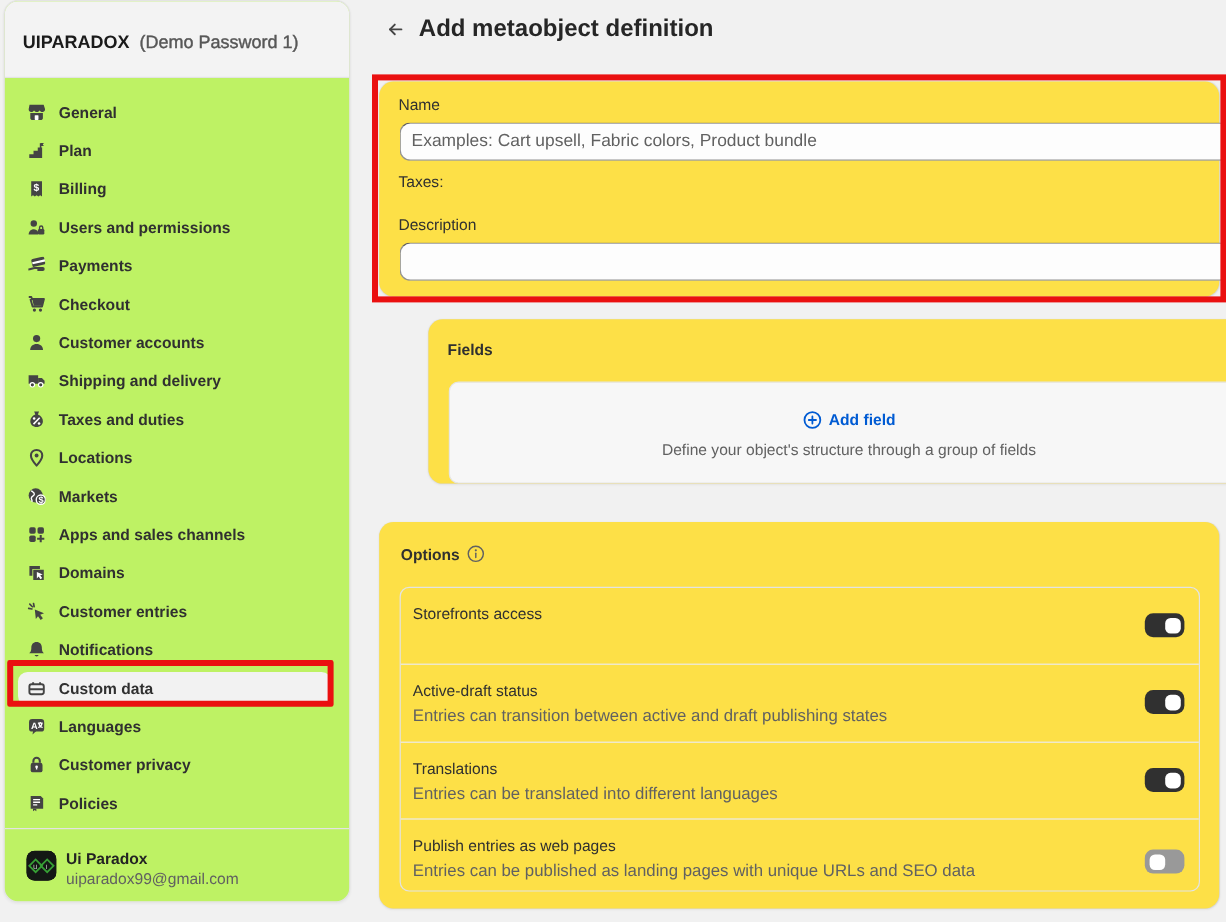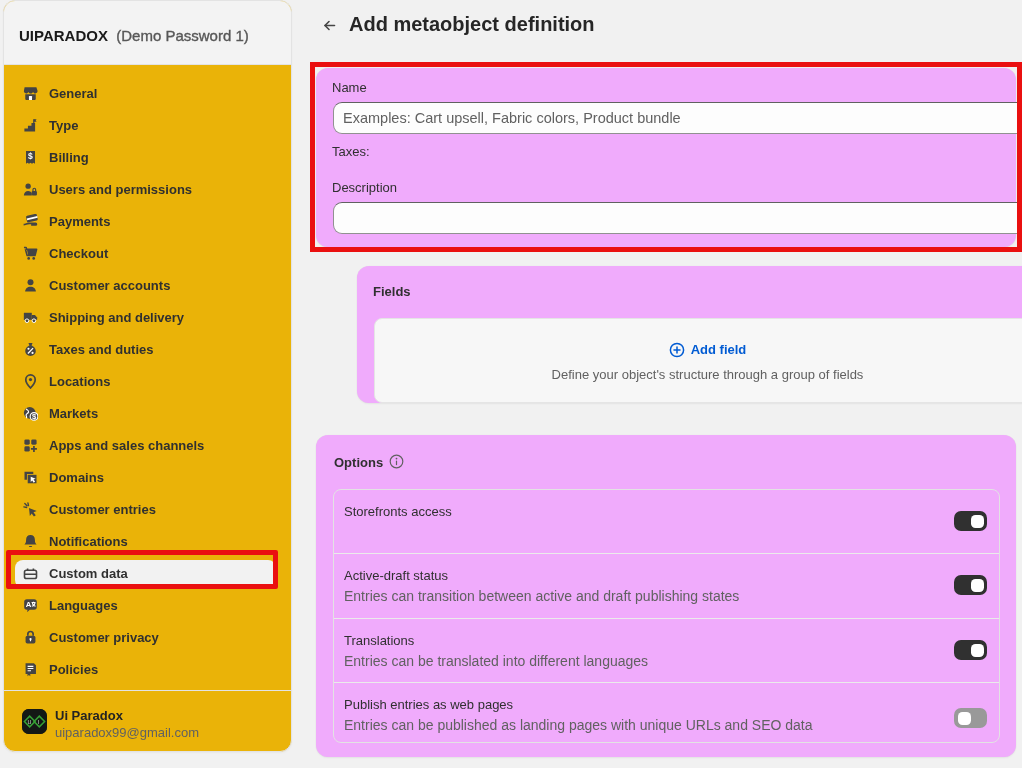--- a/index.html
+++ b/index.html
@@ -1,21 +1,21 @@
 <!DOCTYPE html>
 <html><head>
 <meta charset="utf-8">
 <style>
   * { margin:0; padding:0; box-sizing:border-box; }
   html,body { width:1022px; height:768px; overflow:hidden; }
   body { background:#f1f1f1; font-family:"Liberation Sans", sans-serif; color:#303030; }
 
   
   #sidebar { position:absolute; left:3px; top:0px; width:289px; height:752px;
-    background:#eab308; border:1px solid #e3e3e3; border-radius:12px; overflow:hidden;
+    background:#bef264; border:1px solid #e3e3e3; border-radius:12px; overflow:hidden;
     box-shadow:0 1px 2px rgba(0,0,0,.04); }
   #sb-head { position:absolute; left:0; top:0; width:100%; height:64px; background:#f3f3f3;
     border-bottom:1px solid #e3e3e3; }
   #sb-head .t { position:absolute; left:15px; top:26px; font-size:15px; white-space:nowrap; }
   #sb-head .t b { font-weight:700; color:#1a1a1a; }
   #sb-head .t span { color:#575757; font-weight:400; -webkit-text-stroke:.35px #575757; }
 
   .nav-item { position:absolute; left:11px; width:261px; height:28px; border-radius:8px; }
   .nav-item.sel { background:#f2f2f2; }
   .nav-item .ic { position:absolute; left:8px; top:6px; width:15px; height:15px; }
@@ -24,21 +24,21 @@
   #sb-foot-line { position:absolute; left:0; top:689px; width:100%; height:1px; background:#e3e3e3; }
   #avatar { position:absolute; left:18px; top:708px; width:25px; height:25px; border-radius:7px; background:#161a16; overflow:hidden; }
   #foot-name { position:absolute; left:51px; top:707px; font-size:13px; font-weight:700; color:#232323; }
   #foot-mail { position:absolute; left:51px; top:724px; font-size:13px; color:#616161; }
 
   
   #back { position:absolute; left:323px; top:18px; width:13px; height:13px; }
   #pg-title { position:absolute; left:349px; top:13px; font-size:20px; font-weight:700; color:#262626; }
 
   
-  .card { position:absolute; left:316px; width:700px; background:#f0abfc; border-radius:12px;
+  .card { position:absolute; left:316px; width:700px; background:#fde047; border-radius:12px;
     box-shadow:0 1px 2px rgba(0,0,0,.05), 0 0 1px rgba(0,0,0,.08); }
   #card1 { top:68px; height:179px; }
   #card2 { top:266px; height:137px;margin-left:41px; }
   #card3 { top:435px; height:322px; }
 
   .redbox { position:absolute; border:5px solid #ea1010; }
   #red1 { left:310px; top:62px; width:712px; height:190px; }
   #red2 { left:6px; top:550px; width:272px; height:39px; border-width:5px; border-radius:2px; }
 
   .lbl { position:absolute; font-size:13px; color:#303030; }
@@ -82,21 +82,21 @@
           <rect x="5.55" y="9.3" width="2.9" height="3.7" rx=".5" fill="#fff"></rect>
         </svg>
         <span class="tx">General</span>
       </div>
       <div class="nav-item" style="top:111px">
         <svg class="ic" viewBox="0 0 14 14">
           <path d="M1.3 12.7V9.8h3.3V7.2h3.3V4.6h3.4v8.1z" fill="#444444"></path>
           <path d="M10.1 5V1.2" stroke="#444444" stroke-width="1.2"></path>
           <path d="M10.1 1.1h2.6l-.9 1.2.9 1.2h-2.6z" fill="#444444"></path>
         </svg>
-        <span class="tx">Type</span>
+        <span class="tx">Plan</span>
       </div>
       <div class="nav-item" style="top:143px">
         <svg class="ic" viewBox="0 0 14 14">
           <path d="M2.8 1h8.4v11.8l-1.4-1-1.4 1-1.4-1-1.4 1-1.4-1-1.4 1z" fill="#444444"></path>
           <text x="4.6" y="8.8" font-size="8" font-weight="bold" fill="#fff" font-family="Liberation Sans">$</text>
         </svg>
         <span class="tx">Billing</span>
       </div>
       <div class="nav-item" style="top:175px">
         <svg class="ic" viewBox="0 0 14 14">

